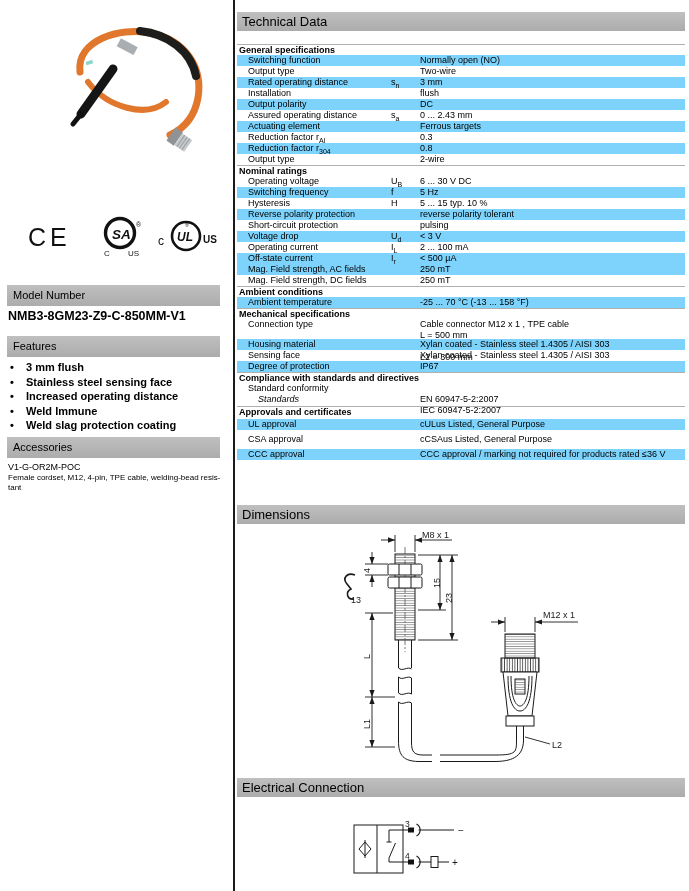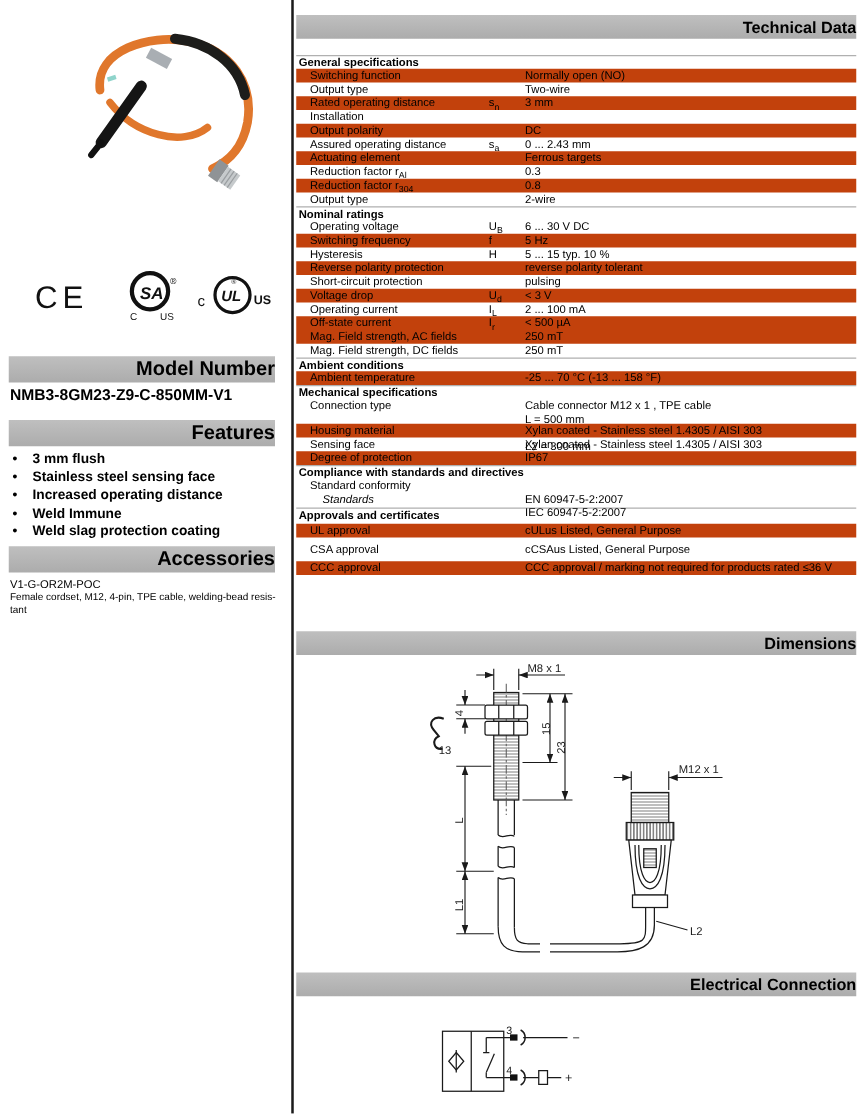--- a/index.html
+++ b/index.html
@@ -1,28 +1,28 @@
 <!DOCTYPE html>
 <html><head>
 <meta charset="utf-8">
 <style>
   html,body{margin:0;padding:0;background:#fff;}
   #page{position:relative;width:689px;height:891px;background:#fff;overflow:hidden;
         font-family:"Liberation Sans",sans-serif;color:#000;}
   #divider{position:absolute;left:233px;top:0;width:2px;height:891px;background:#1a1a1a;}
   .bar{position:absolute;background:linear-gradient(180deg,#bfbfbf 0%,#acacac 100%);
-       font-weight:bold;overflow:hidden;white-space:nowrap;text-align:right;}
-  .bar.left{left:7px;width:213px;height:21px;font-size:16px;line-height:21px;padding-left:6px;box-sizing:border-box;}
+       font-weight:normal;overflow:hidden;white-space:nowrap;}
+  .bar.left{left:7px;width:213px;height:21px;font-size:11px;line-height:21px;padding-left:6px;box-sizing:border-box;}
   .bar.right{left:237px;width:448px;height:19px;font-size:13px;line-height:19px;padding-left:5px;box-sizing:border-box;}
   
   #tdtable{position:absolute;left:237px;top:44px;width:448px;font-size:9px;line-height:11px;}
   .sec-header{font-weight:bold;height:11px;line-height:11px;border-top:1px solid #b0b0b0;
               box-sizing:border-box;padding-left:2px;}
   .spec-row{position:relative;min-height:11px;}
-  .spec-row.band{background:#c2410c;}
+  .spec-row.band{background:#7dd3fc;}
   .spec-row .lab{display:block;padding-left:11px;}
   .spec-row.ind2 .lab{padding-left:21px;font-style:italic;}
   .spec-row .sym{position:absolute;left:154px;top:0;}
   .spec-row .val{position:absolute;left:183px;top:0;width:262px;}
   sub{font-size:7px;line-height:0;}
   
   #model-number-value{position:absolute;left:8px;top:309px;font-weight:bold;font-size:12.5px;}
   #features-list{position:absolute;left:10px;top:360px;width:215px;font-weight:bold;font-size:11px;}
   .feat{display:flex;line-height:14.5px;}
   .feat .blt{width:16px;}
@@ -124,20 +124,23 @@
       </div>
       <div class="spec-row band">
         <span class="lab">Rated operating distance</span>
         <span class="sym">s<sub>n</sub></span>
         <span class="val">
           <div>3 mm</div>
         </span>
       </div>
       <div class="spec-row">
         <span class="lab">Installation</span>
+        <span class="val">
+          <div>flush</div>
+        </span>
       </div>
       <div class="spec-row band">
         <span class="lab">Output polarity</span>
         <span class="val">
           <div>DC</div>
         </span>
       </div>
       <div class="spec-row">
         <span class="lab">Assured operating distance</span>
         <span class="sym">s<sub>a</sub></span>

